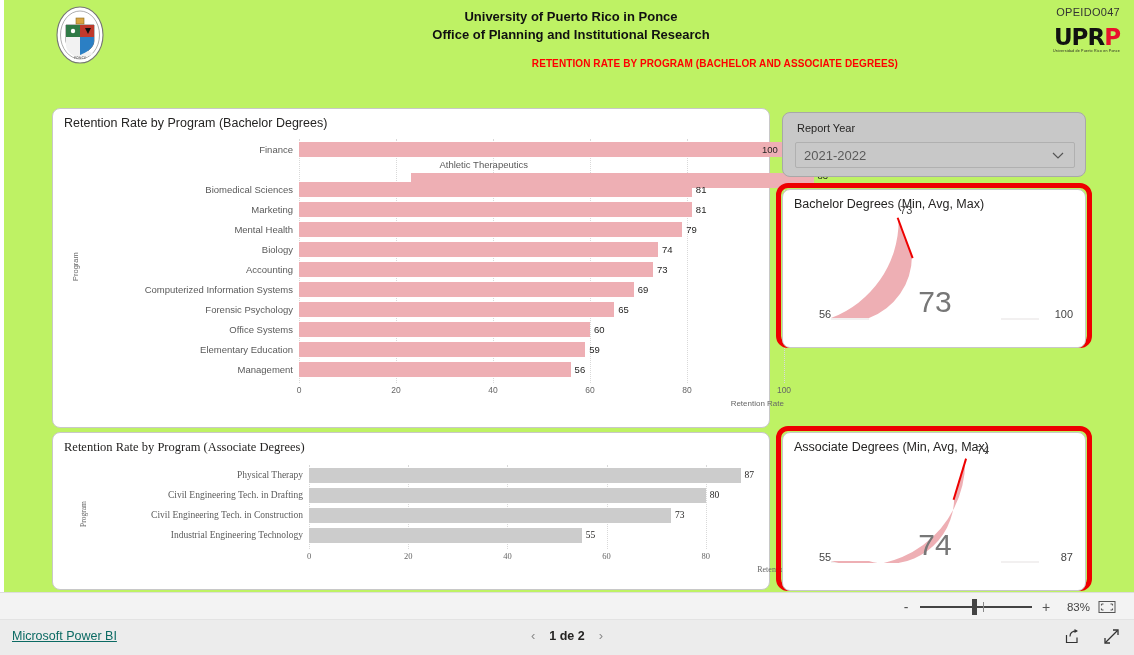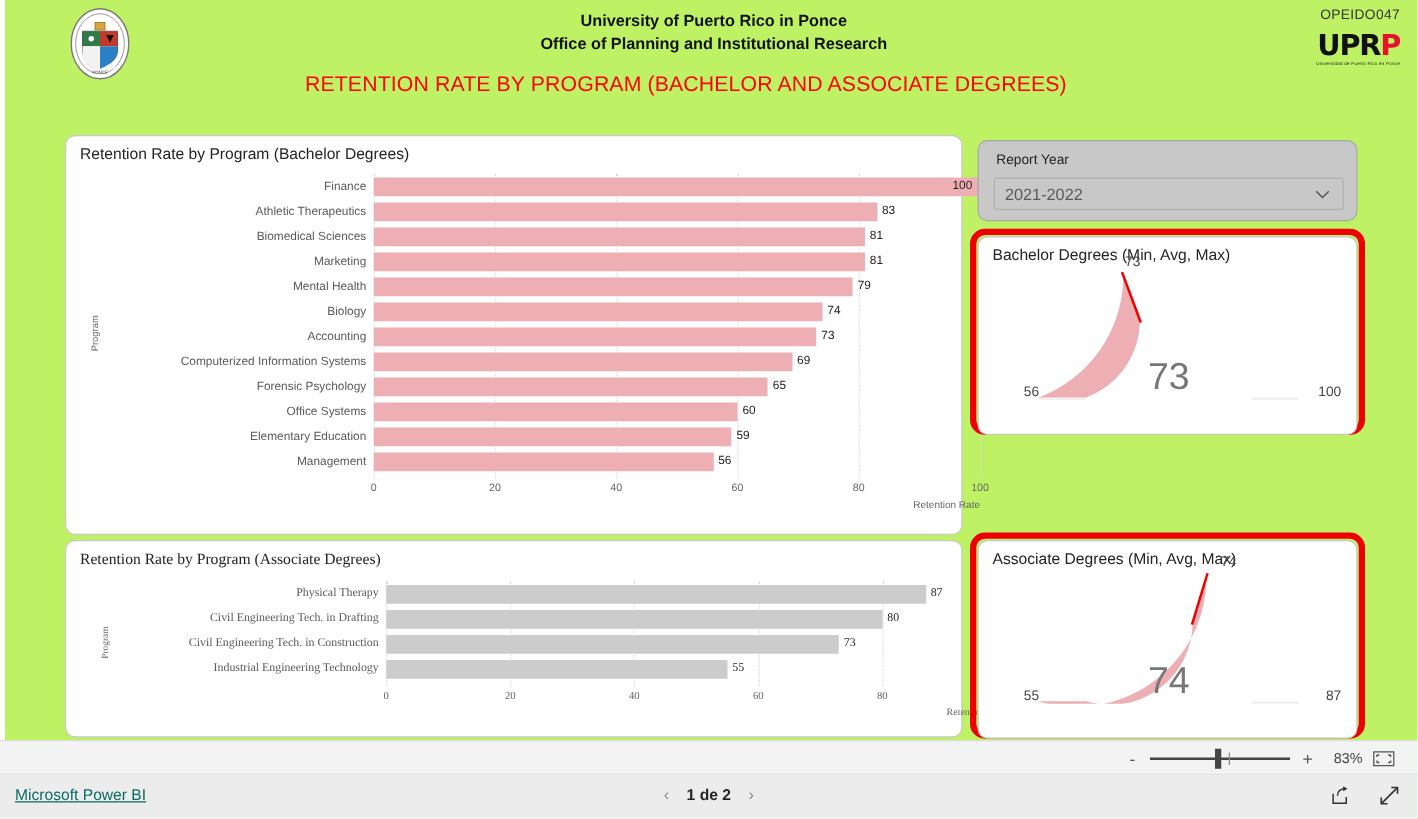--- a/index.html
+++ b/index.html
@@ -32,22 +32,22 @@
   .header-text {
     position: absolute; left: 280px; top: 8px;
     width: 574px; text-align: center;
   }
   .header-line {
     font-size: 13px; font-weight: bold; color: #111111;
     line-height: 18px; letter-spacing: 0px;
   }
   .report-title {
     position: absolute; left: 240px; top: 58px;
-    width: 654px; text-align: left;
-    font-size: 17px; font-weight: normal; color: #ff0000;
+    width: 654px; text-align: right;
+    font-size: 10px; font-weight: bold; color: #ff0000;
     letter-spacing: 0.1px;
   }
   .opeid {
     position: absolute; right: 18px; top: 6px;
     font-size: 11px; color: #333333; letter-spacing: 0.3px;
   }
   .uprp-logo {
     position: absolute; right: 18px; top: 26px;
     width: 92px; text-align: right;
   }
@@ -283,21 +283,21 @@
           <div class="gridline" style="left: 537px; top: 0px; height: 244px;"></div>
           <div class="gridline" style="left: 634px; top: 0px; height: 244px;"></div>
           <div class="gridline" style="left: 731px; top: 0px; height: 244px;"></div>
           <div class="bar-row" style="top: 0px; height: 20px;">
             <div class="bar-label" style="width: 246px;">Finance</div>
             <div class="bar-track" style="height: 20px;">
               <div class="bar-fill" style="background: rgb(238, 175, 180); width: 485px; height: 15px; top: 2.5px;"></div>
               <div class="bar-value inside" style="left: 463px;">100</div>
             </div>
           </div>
-          <div class="bar-row" style="top: 20px; height: 20px;">
+          <div class="bar-row" style="top: 20px; height: 20px; flex-direction: column;">
             <div class="bar-label" style="width: 246px;">Athletic Therapeutics</div>
             <div class="bar-track" style="height: 20px;">
               <div class="bar-fill" style="background: rgb(238, 175, 180); width: 402.55px; height: 15px; top: 2.5px;"></div>
               <div class="bar-value" style="left: 406.55px;">83</div>
             </div>
           </div>
           <div class="bar-row" style="top: 40px; height: 20px;">
             <div class="bar-label" style="width: 246px;">Biomedical Sciences</div>
             <div class="bar-track" style="height: 20px;">
               <div class="bar-fill" style="background: rgb(238, 175, 180); width: 392.85px; height: 15px; top: 2.5px;"></div>

